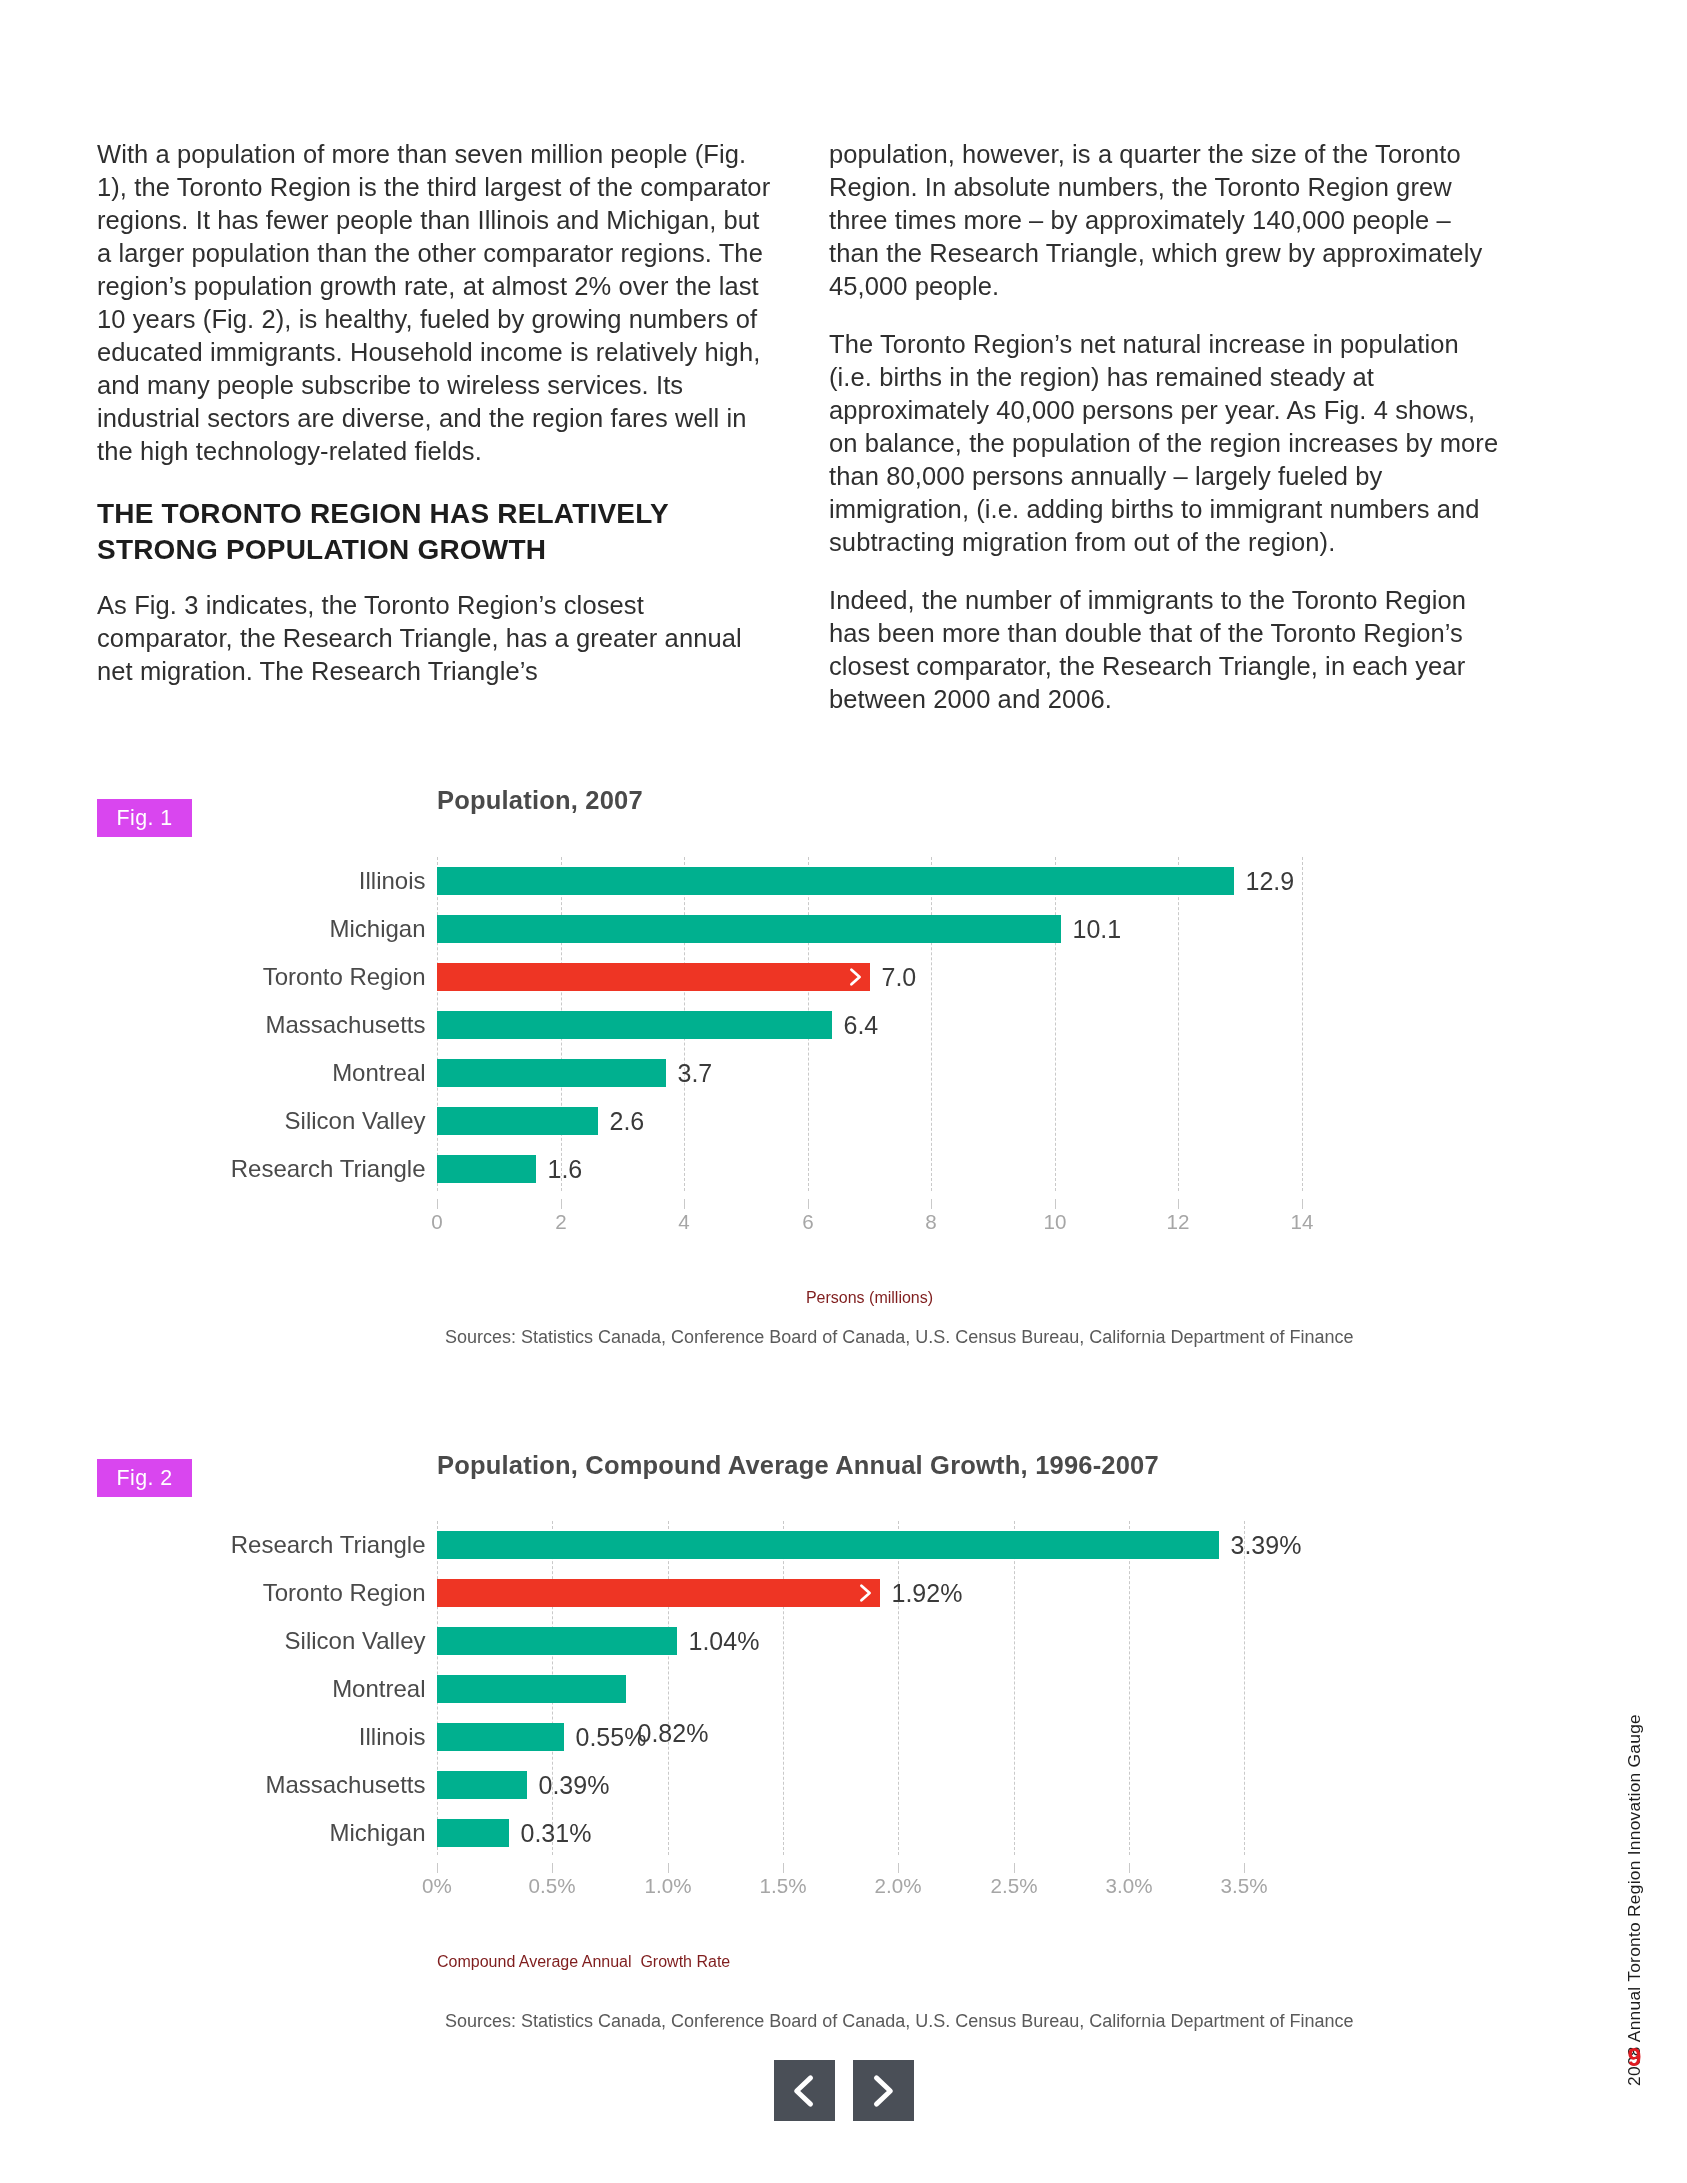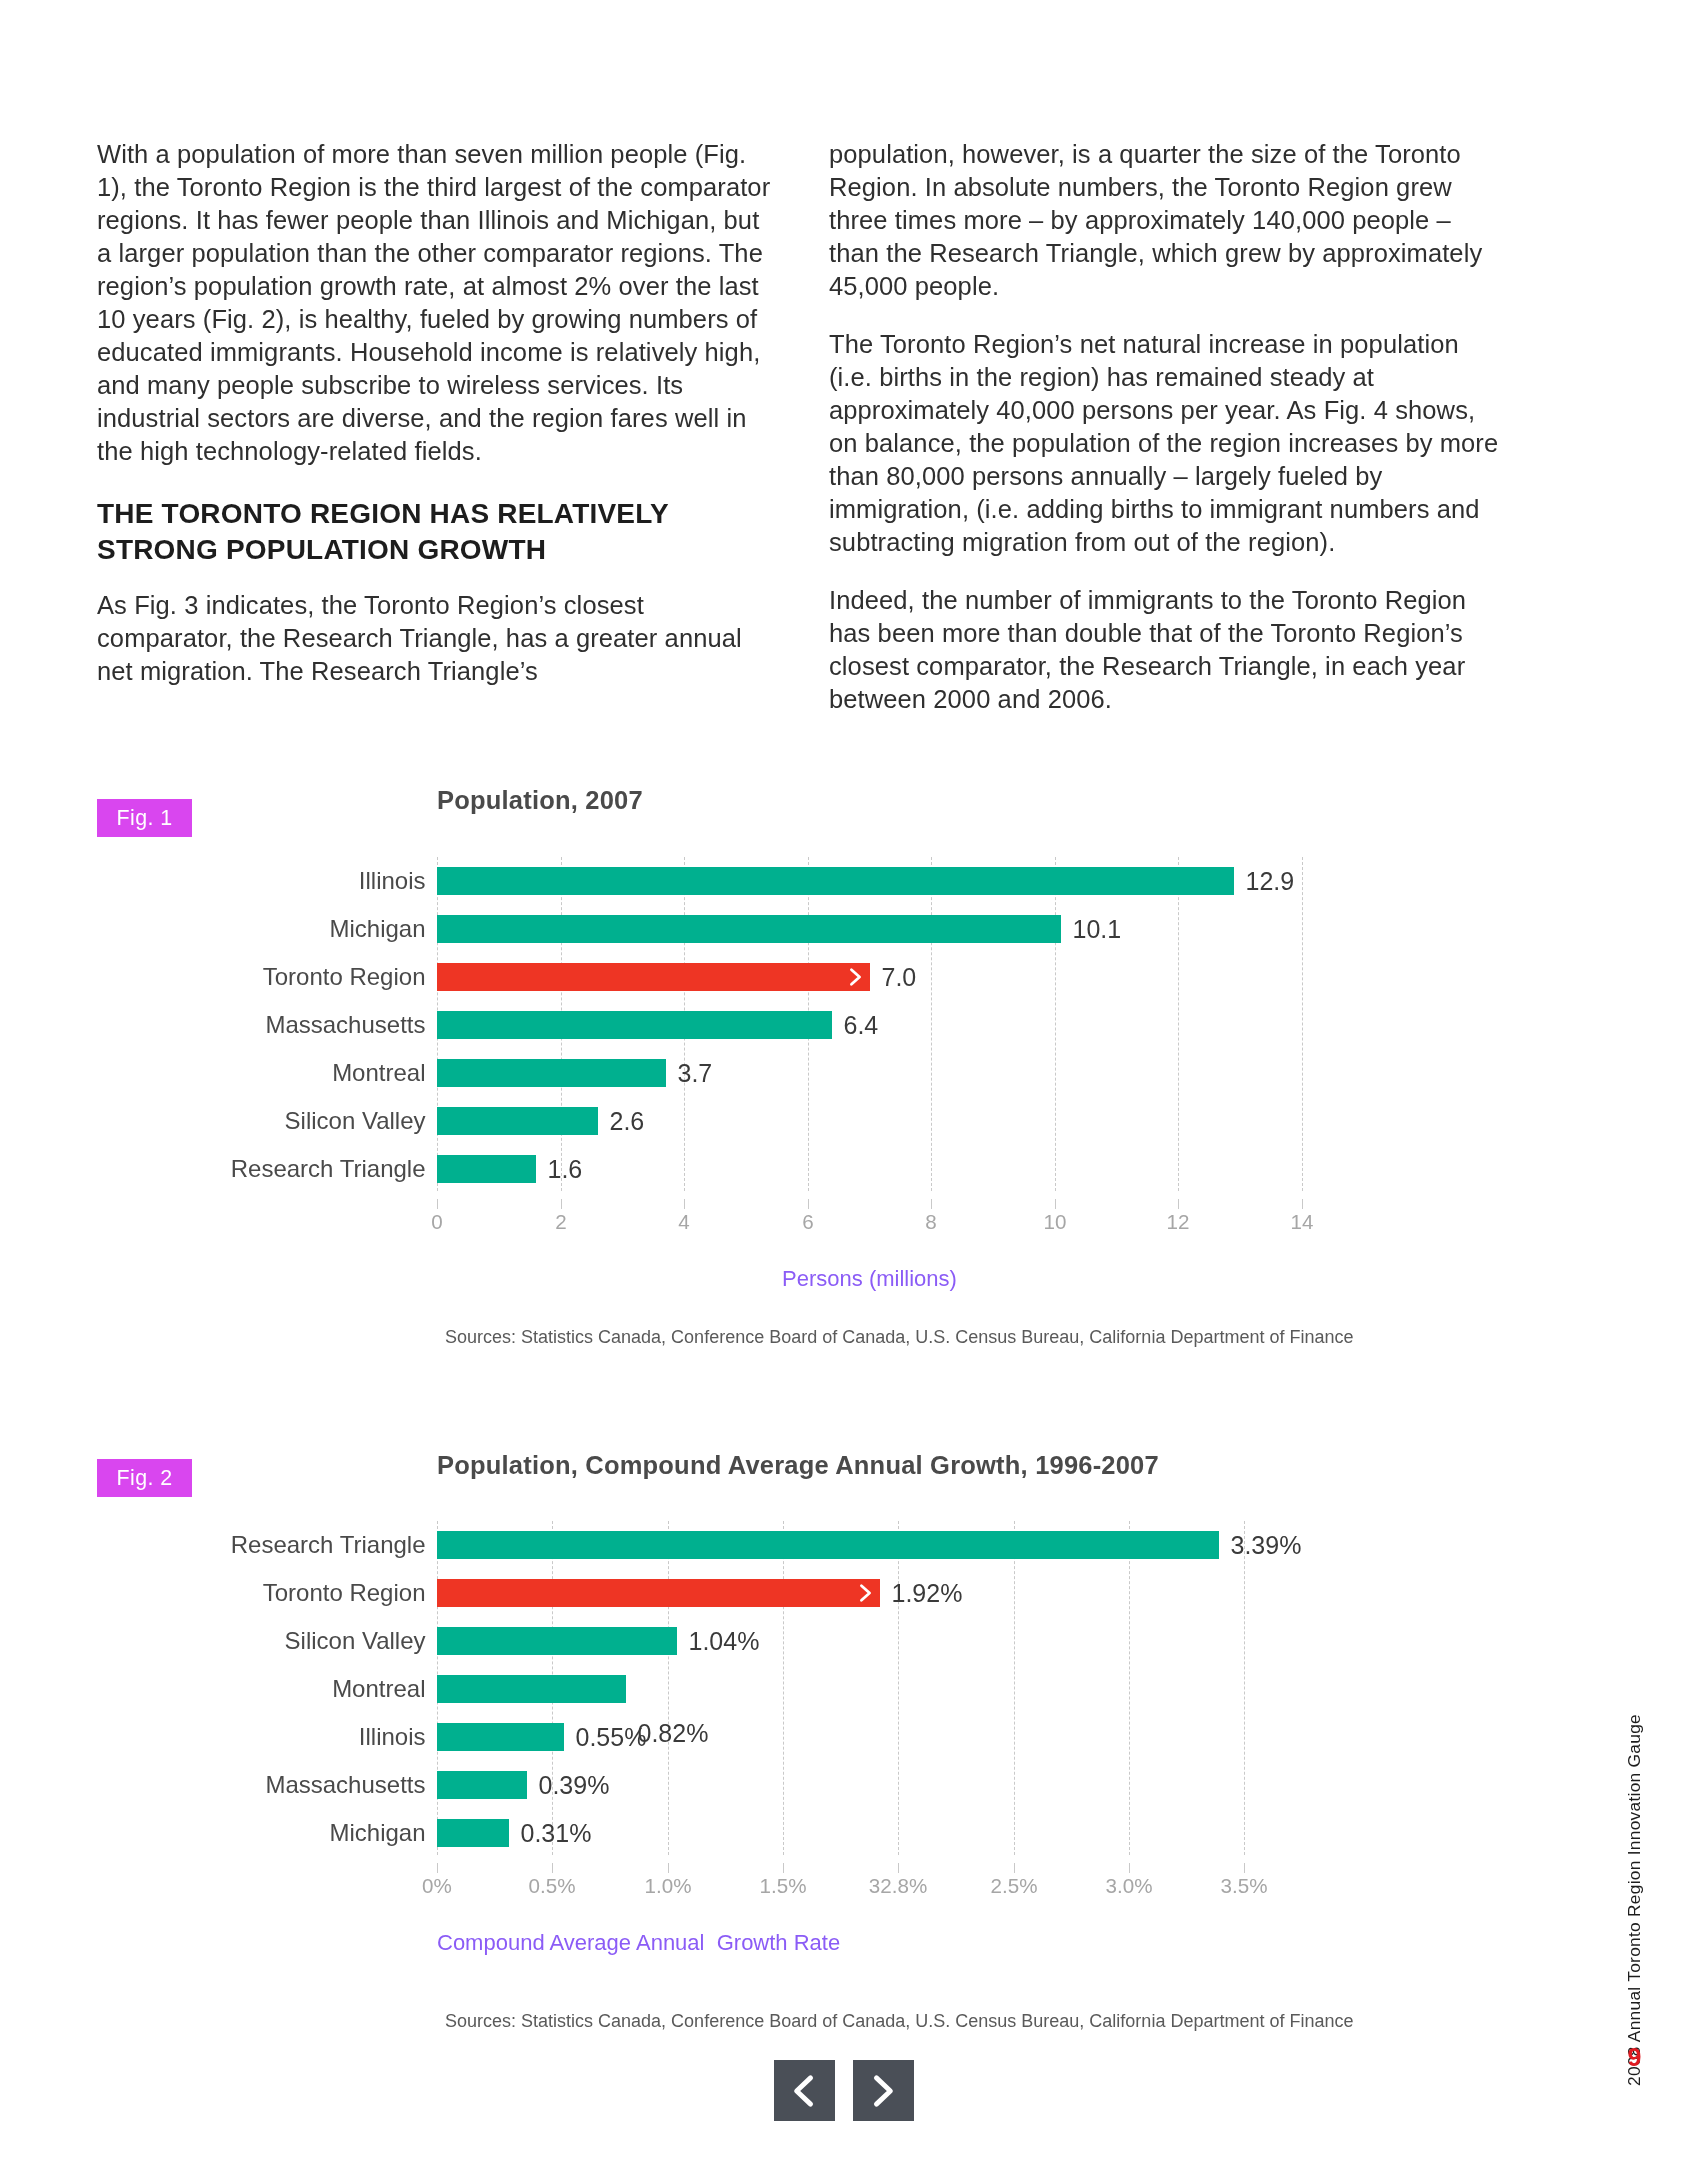--- a/index.html
+++ b/index.html
@@ -126,23 +126,24 @@
     white-space:nowrap;
   }
   .tick-mark{
     position:absolute;
     top:-11.5px;
     width:0;height:10px;
     border-left:1.6px solid #c9c9c9;
   }
   .axis-title{
     position:absolute;
-    font-size:22px;
-    color:#8b5cf6;
+    font-size:16px;
+    color:#7f1d1d;
     white-space:pre;
+    margin-top:23px;
   }
   .sources{
     position:absolute;
     font-size:18px;
     color:#5a5a5a;
     white-space:nowrap;
   }
   
   .side-rail{
     position:absolute;
@@ -338,21 +339,21 @@
         <div class="tick-row" style="top: 353px; width: 865px;">
           <div class="tick-mark" style="left: 0px;"></div>
           <span class="tick" style="left: 0px;">0%</span>
           <div class="tick-mark" style="left: 115px;"></div>
           <span class="tick" style="left: 115px;">0.5%</span>
           <div class="tick-mark" style="left: 231px;"></div>
           <span class="tick" style="left: 231px;">1.0%</span>
           <div class="tick-mark" style="left: 346px;"></div>
           <span class="tick" style="left: 346px;">1.5%</span>
           <div class="tick-mark" style="left: 461px;"></div>
-          <span class="tick" style="left: 461px;">32.8%</span>
+          <span class="tick" style="left: 461px;">2.0%</span>
           <div class="tick-mark" style="left: 577px;"></div>
           <span class="tick" style="left: 577px;">2.5%</span>
           <div class="tick-mark" style="left: 692px;"></div>
           <span class="tick" style="left: 692px;">3.0%</span>
           <div class="tick-mark" style="left: 807px;"></div>
           <span class="tick" style="left: 807px;">3.5%</span>
         </div>
         <div class="axis-title" style="top: 409px; width: 865px; ">Compound Average Annual  Growth Rate</div>
       </div>
     <div class="sources" style="left:445px;top:577px;">Sources: Statistics Canada, Conference Board of Canada, U.S. Census Bureau, California Department of Finance</div>

